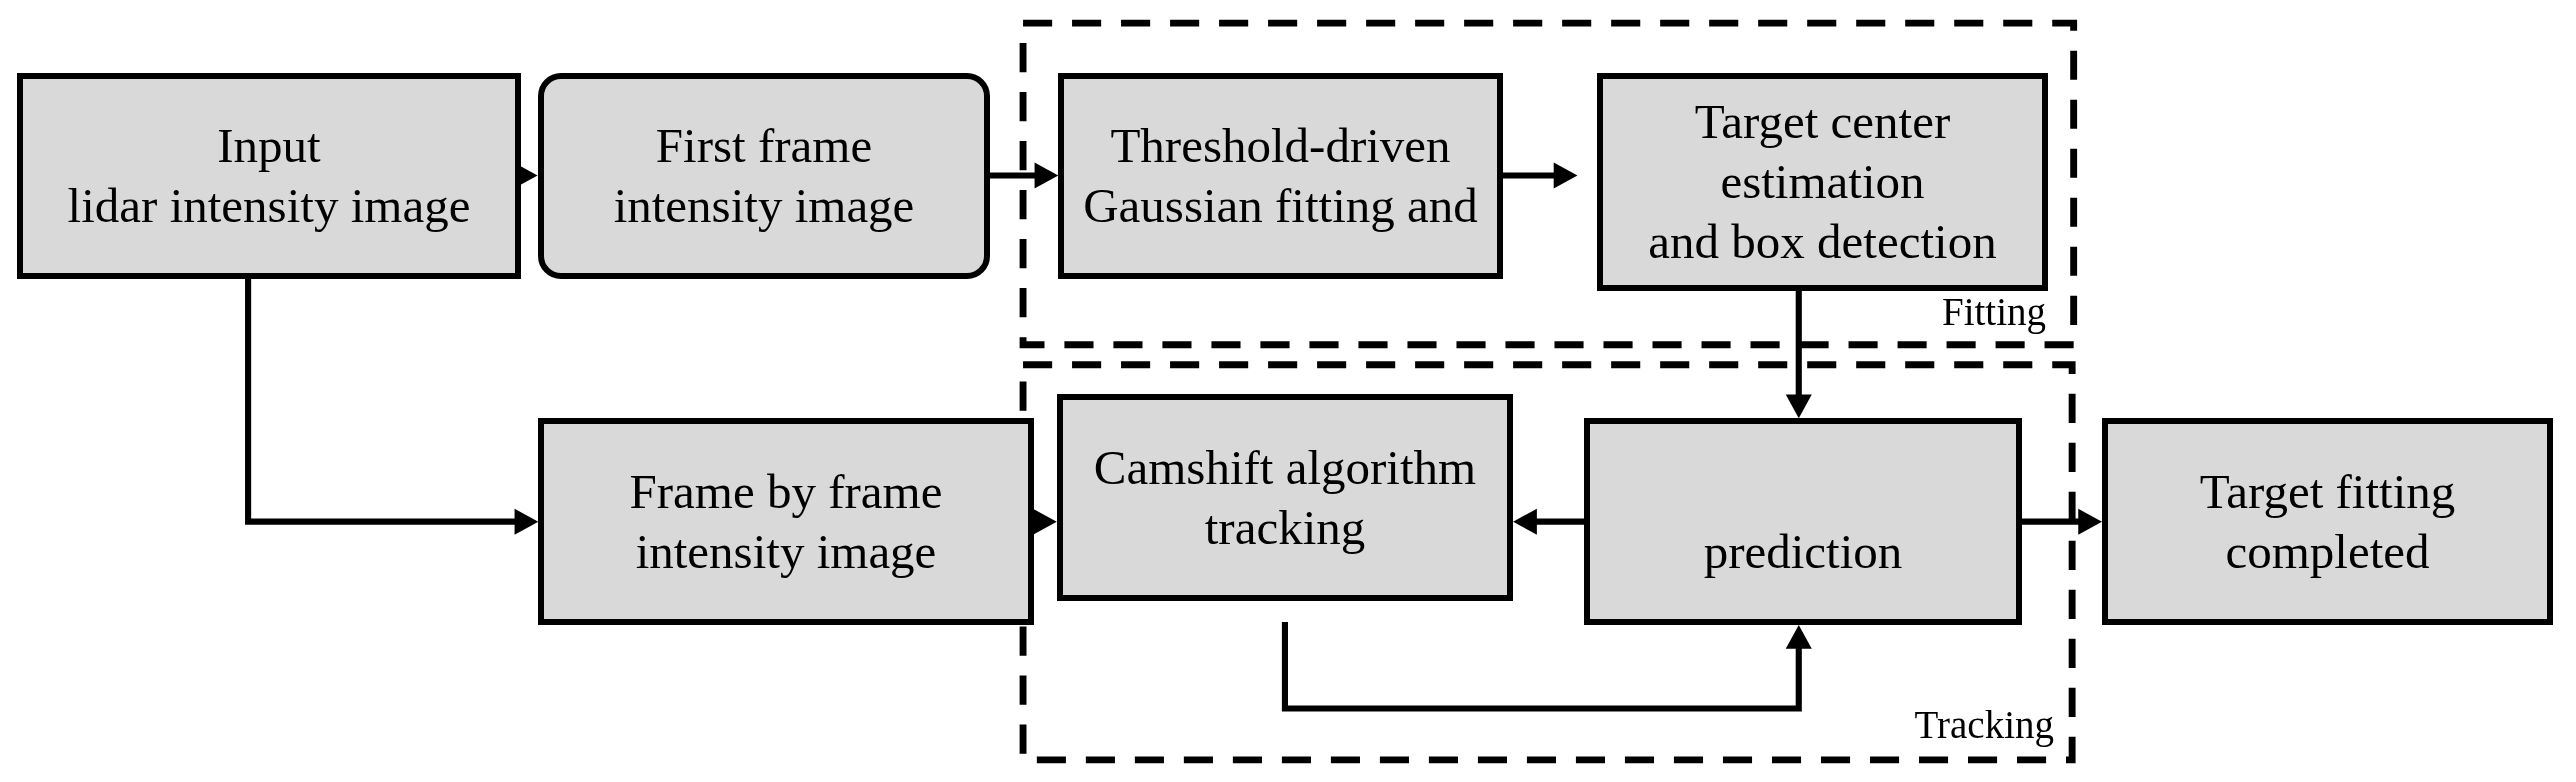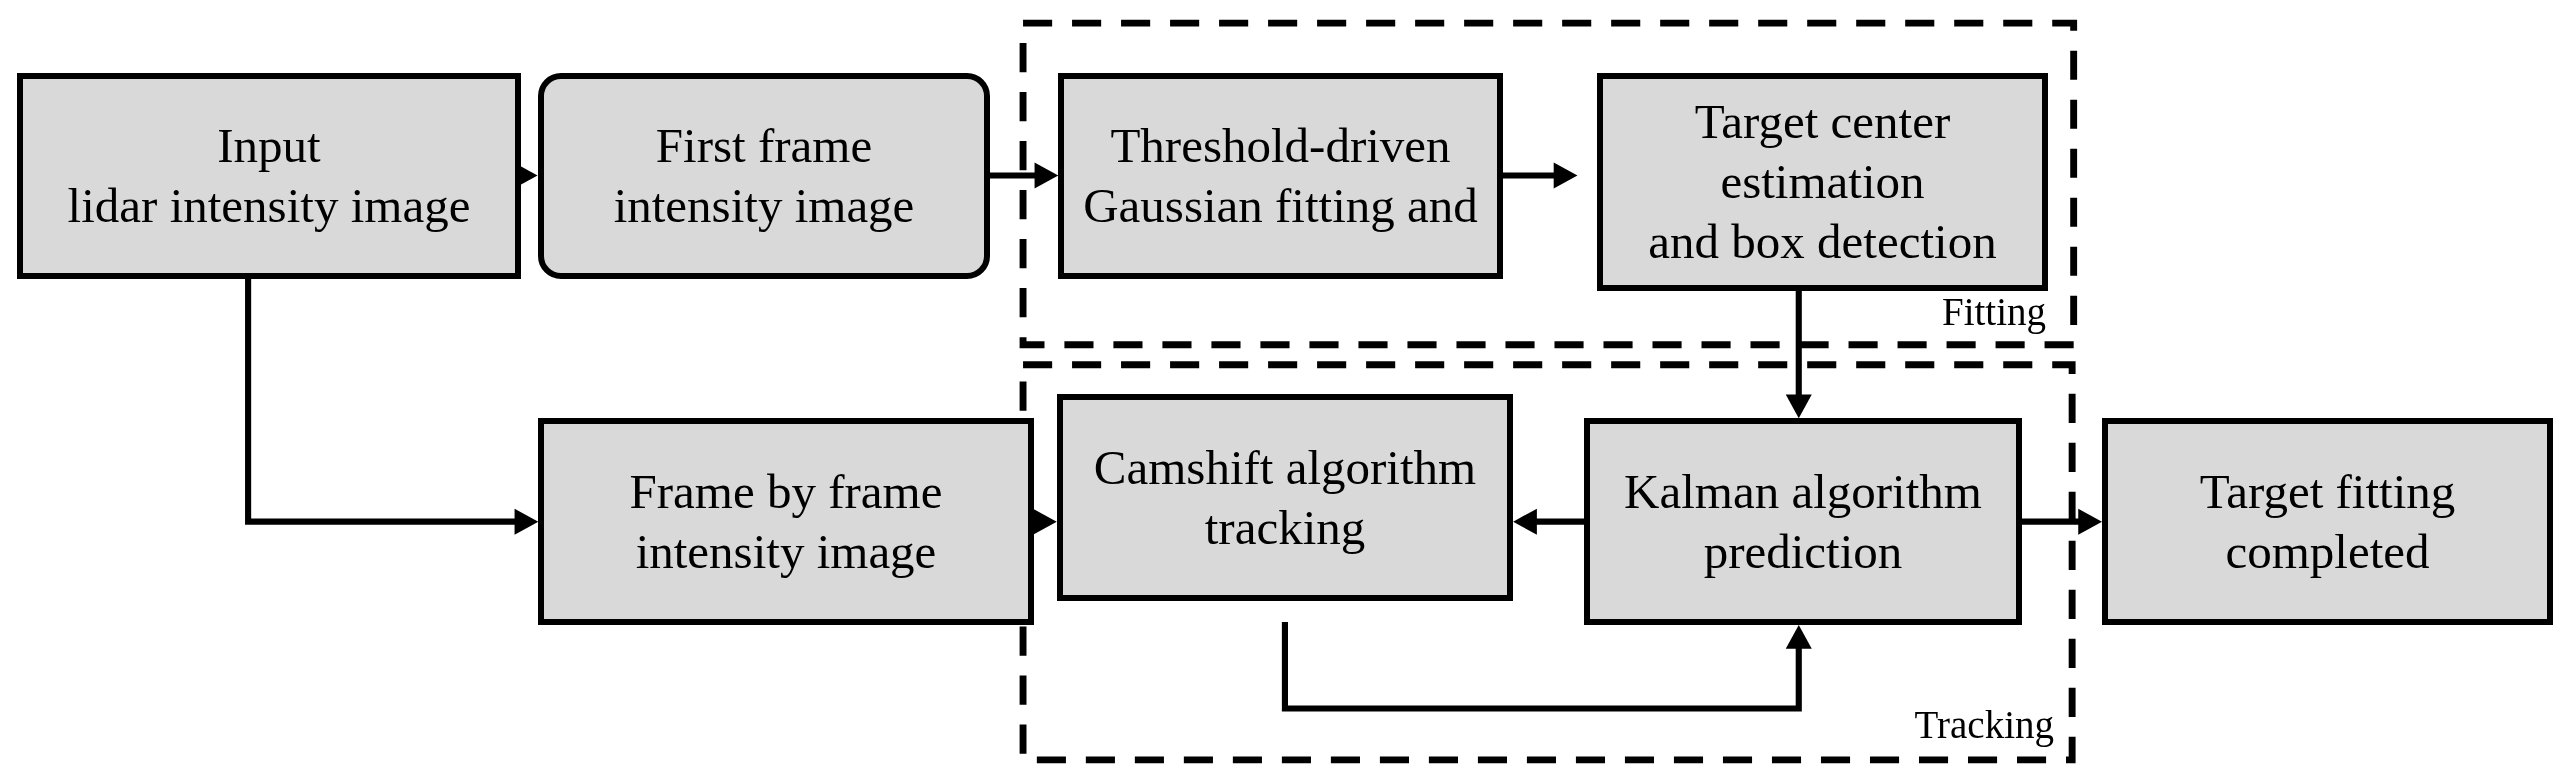--- a/index.html
+++ b/index.html
@@ -137,21 +137,21 @@
 
   <div class="box" id="box-camshift">
     <div>
       <span>Camshift algorithm</span><br>
       <span>tracking</span>
     </div>
   </div>
 
   <div class="box" id="box-kalman">
     <div>
-      <span>Kalman algorithm</span><br>
+      <br>
       <span>prediction</span>
     </div>
   </div>
 
   <div class="box" id="box-completed">
     <div>
       <span>Target fitting</span><br>
       <span>completed</span>
     </div>
   </div>

